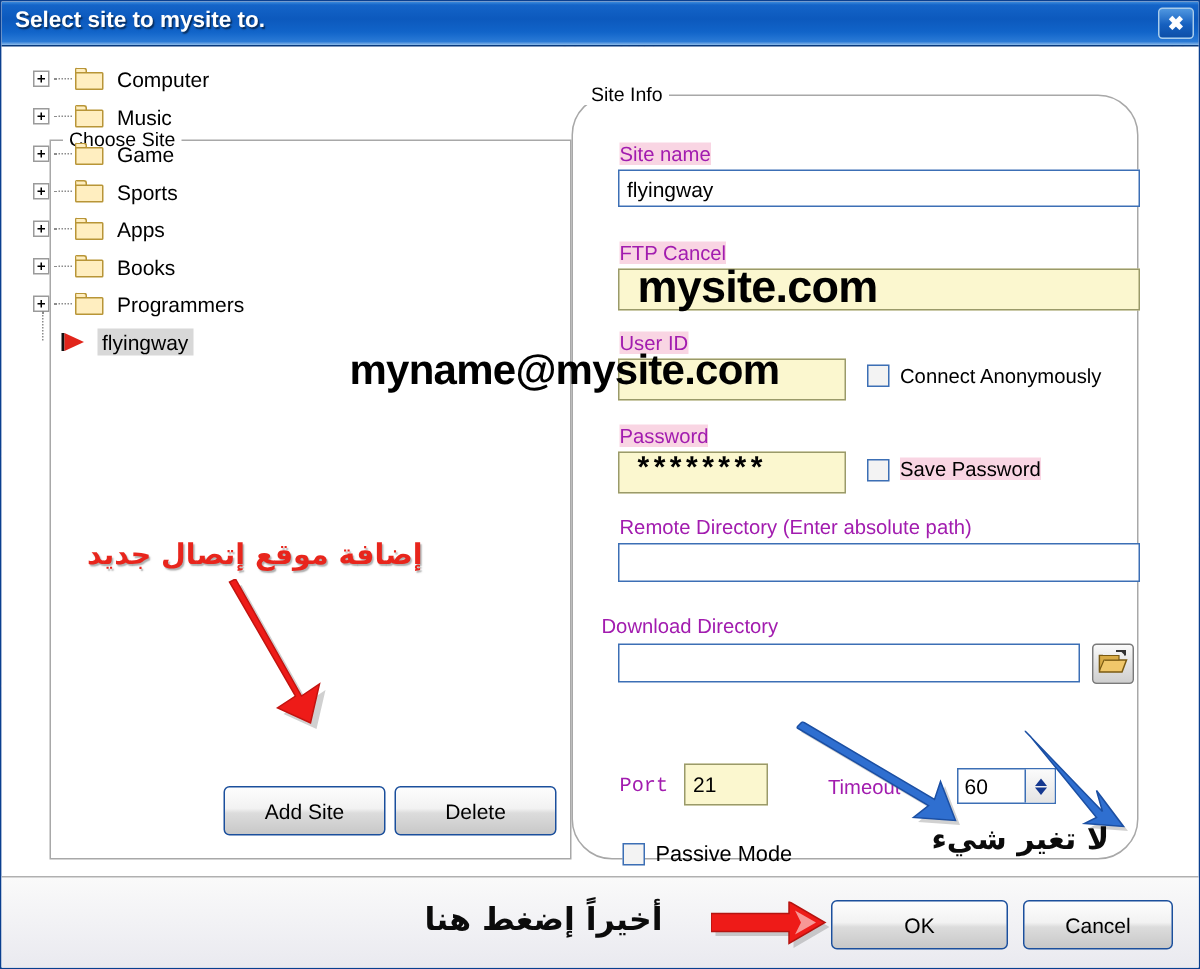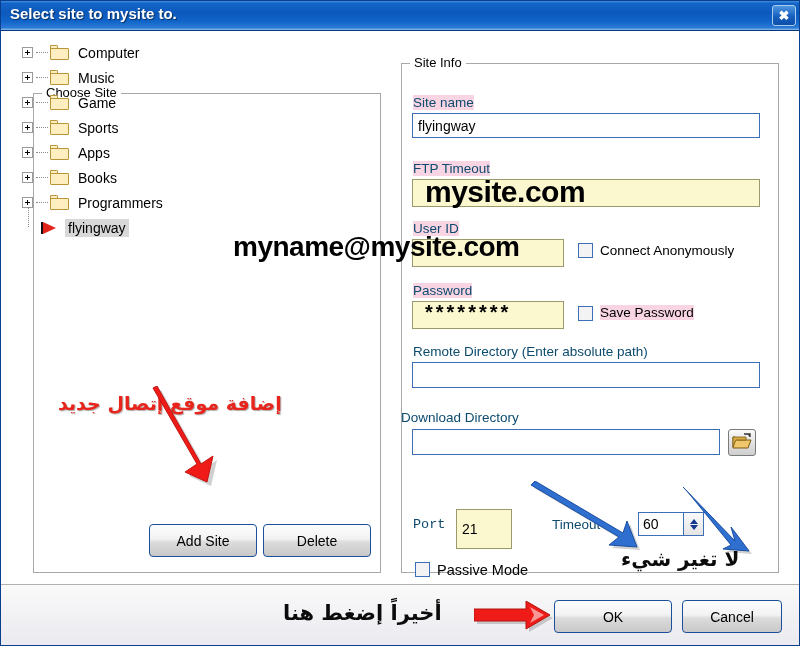--- a/index.html
+++ b/index.html
@@ -196,26 +196,26 @@
     color: #000;
     text-align: center;
     cursor: pointer;
     font-family: "Liberation Sans", sans-serif;
   }
   #btn-addgroup { position: absolute; left: 32px; top: 493px; width: 110px; height: 33px; }
   #btn-addsite  { position: absolute; left: 148px; top: 493px; width: 108px; height: 33px; }
   #btn-delete   { position: absolute; left: 262px; top: 493px; width: 108px; height: 33px; }
 
   
-  #grp-info { left: 398px; top: 32px; width: 378px; height: 510px; }
+  #grp-info { left: 378px; top: 32px; width: 378px; height: 510px; border-radius: 27px; }
 
   .fieldlabel {
     position: absolute;
     font-size: 13.5px;
-    color: #0c4a6e;
+    color: #a21caf;
     white-space: nowrap;
   }
   .hl-pink { background: #f9d5e3; }
 
   .tbox {
     position: absolute;
     border: 1px solid #3c6fb5;
     background: #ffffff;
     font-size: 14px;
     color: #000;
@@ -302,21 +302,20 @@
     pointer-events: none;
   }
   .anno-red-text {
     color: #e8251c;
     font-weight: bold;
     font-size: 19px;
     font-family: "DejaVu Sans", sans-serif;
     direction: rtl;
     white-space: nowrap;
     text-shadow: 1px 1px 1px rgba(120,120,120,0.6);
-    margin-top: 33px;
   }
   .anno-black-text {
     color: #0b0b0b;
     font-weight: bold;
     font-size: 20px;
     font-family: "DejaVu Sans", sans-serif;
     direction: rtl;
     white-space: nowrap;
   }
 
@@ -428,21 +427,21 @@
     <button class="btn" id="btn-addsite">Add Site</button>
     <button class="btn" id="btn-delete">Delete</button>
 
     <fieldset class="groupbox" id="grp-info">
       <span class="legend">Site Info</span>
     </fieldset>
 
     <span class="fieldlabel hl-pink" style="left:412px; top:64px;">Site name</span>
     <div class="tbox" style="left:411px; top:82px; width:348px; height:25px;">flyingway</div>
 
-    <span class="fieldlabel hl-pink" style="left:412px; top:130px;">FTP Timeout</span>
+    <span class="fieldlabel hl-pink" style="left:412px; top:130px;">FTP Cancel</span>
     <div class="tbox yellow" style="left:411px; top:148px; width:348px; height:28px;"></div>
 
     <span class="fieldlabel hl-pink" style="left:412px; top:190px;">User ID</span>
     <div class="tbox yellow" style="left:411px; top:208px; width:152px; height:28px;"></div>
     <span class="chk" style="left:577px; top:212px;"></span>
     <span class="chklabel" style="left:599px; top:212px;">Connect Anonymously</span>
 
     <span class="fieldlabel hl-pink" style="left:412px; top:252px;">Password</span>
     <div class="tbox yellow" style="left:411px; top:270px; width:152px; height:28px;"></div>
     <span class="chk" style="left:577px; top:275px;"></span>
@@ -456,21 +455,21 @@
     <div id="browse-btn" style="top:398px;">
       <svg width="20" height="17" viewBox="0 0 20 17" style="margin:3px 0 0 3px;">
         <path d="M1 4 L1 15 L16 15 L19 7 L5 7 L3 4 Z" fill="#f0c76a" stroke="#7a5a12" stroke-width="1"></path>
         <path d="M1 4 L1 14 L4 7 L14 7 L14 4 Z" fill="#d8ab46" stroke="#7a5a12" stroke-width="0.8"></path>
         <path d="M12 1 L18 1 L18 4" fill="none" stroke="#333" stroke-width="1.3"></path>
         <path d="M18 4 L15.5 1.5 L18 1.5 Z" fill="#333"></path>
       </svg>
     </div>
 
     <span class="fieldlabel" style="left:412px; top:486px;font-family:Liberation Mono, monospace;">Port</span>
-    <div class="tbox yellow" style="left:455px; top:478px; width:56px; height:40px;">21</div>
+    <div class="tbox yellow" style="left:455px; top:478px; width:56px; height:28px;">21</div>
     <span class="fieldlabel" style="left:551px; top:486px;">Timeout</span>
     <div id="timeout-box">
       <div id="timeout-val">60</div>
       <div id="timeout-spin">
         <span class="spin-up"></span>
         <span class="spin-dn"></span>
       </div>
     </div>
 
     <span class="chk" style="left:414px; top:531px;"></span>

